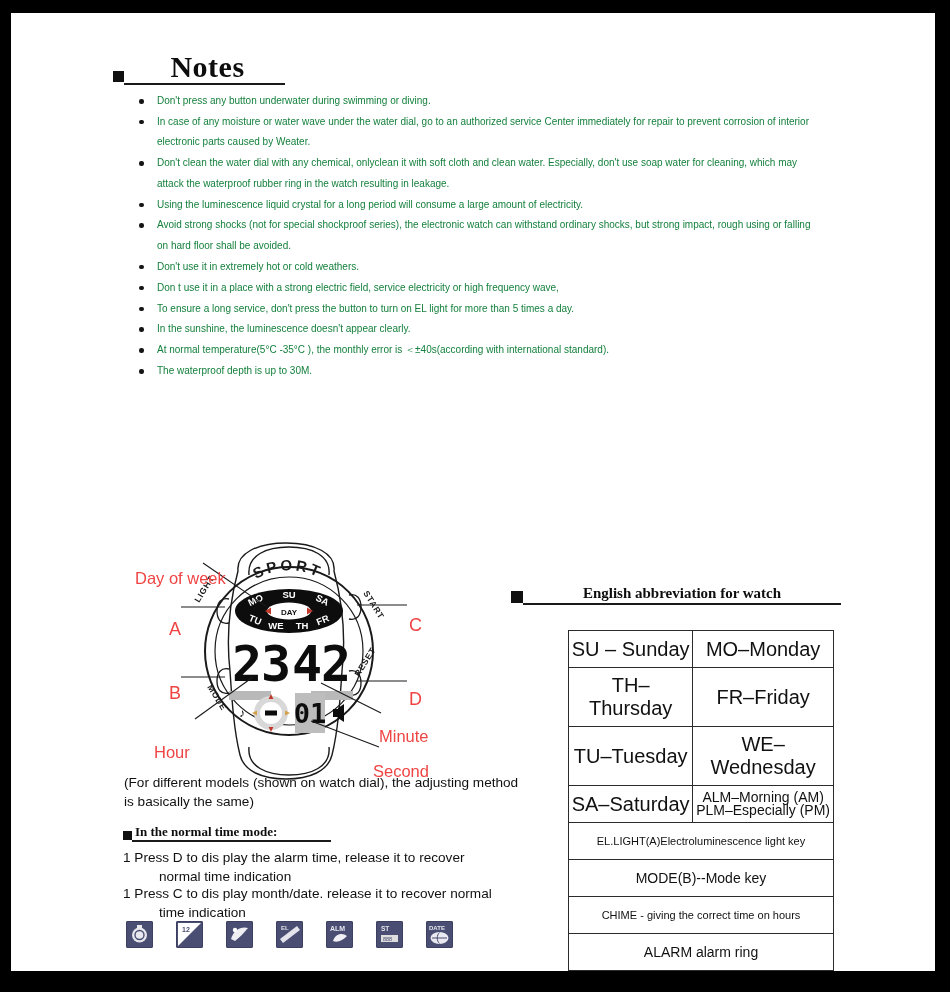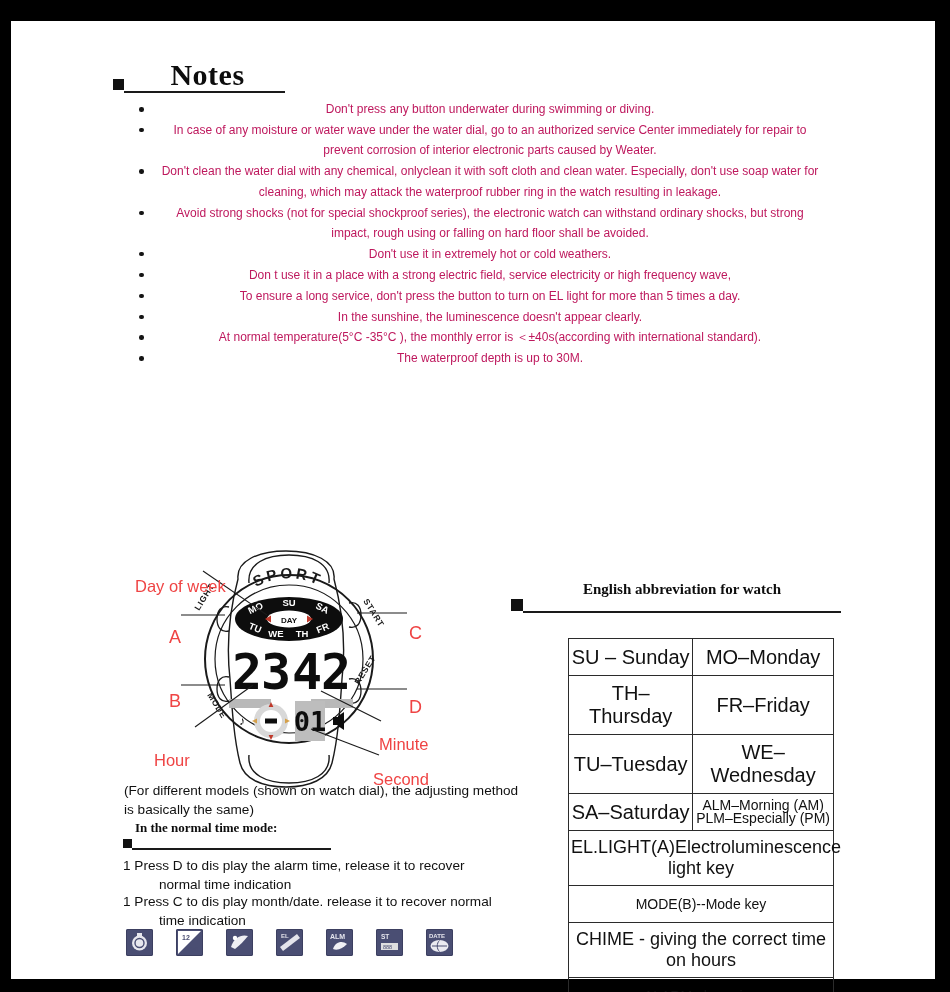--- a/index.html
+++ b/index.html
@@ -18,21 +18,21 @@
     position: absolute;
     left: 0; top: 0;
     width: 950px;
     height: 992px;
     background: #000000;
   }
 
   .page-sheet {
     position: absolute;
     left: 11px;
-    top: 21px;
+    top: 13px;
     width: 924px;
     height: 958px;
     background: #ffffff;
   }
 
   
   .section-head {
     position: absolute;
     display: flex;
     align-items: flex-end;
@@ -51,21 +51,21 @@
     height: 100%;
     display: flex;
     align-items: flex-end;
     justify-content: center;
   }
   .head-text {
     font-family: "Liberation Serif", serif;
     font-weight: bold;
     color: #0d0d0d;
     line-height: 1;
-    padding-bottom: 14px;
+    padding-bottom: 2px;
   }
 
   #notes-heading {
     left: 102px;
     top: 36px;
     width: 172px;
     height: 36px;
   }
   #notes-heading .head-text {
     font-size: 30px;
@@ -108,25 +108,24 @@
     left: 122px;
     top: 78px;
     width: 690px;
     margin: 0;
     padding: 0;
     list-style: none;
   }
   #notes-list li {
     position: relative;
     padding-left: 24px;
-    font-size: 12px;
+    font-size: 10px;
     line-height: 20.4px;
-    color: #be185d;
+    color: #15803d;
     margin-bottom: 0.5px;
-    text-align: center;
   }
   #notes-list li::before {
     content: "";
     position: absolute;
     left: 6px;
     top: 8px;
     width: 4.5px;
     height: 4.5px;
     border-radius: 50%;
     background: #141414;
@@ -219,39 +218,40 @@
     font-size: 20px;
     height: 24px;
   }
   #abbrev-table td.col-left  { width: 45%; }
   #abbrev-table td.small-pair {
     font-size: 14px;
     line-height: 13px;
     padding: 4px 2px;
   }
   #abbrev-table td.wide { font-size: 14px; }
-  #abbrev-table td.wide-sm { font-size: 18px; border-radius: 15px; }
+  #abbrev-table td.wide-sm { font-size: 11px; border-radius: 15px; }
 </style>
 </head>
 <body>
 
 <div class="page-frame">
   <div class="page-sheet">
 
     <div class="section-head" id="notes-heading">
       <span class="head-bullet"></span>
       <span class="head-rule">
         <span class="head-text">Notes</span>
       </span>
     </div>
 
     <ul id="notes-list">
       <li>Don't press any button underwater during swimming or diving.</li>
       <li>In case of any moisture or water wave under the water dial, go to an authorized service Center immediately for repair to prevent corrosion of interior electronic parts caused by Weater.</li>
       <li>Don't clean the water dial with any chemical, onlyclean it with soft cloth and clean water. Especially, don't use soap water for cleaning, which may attack the waterproof rubber ring in the watch resulting in leakage.</li>
+      <li>Using the luminescence liquid crystal for a long period will consume a large amount of electricity.</li>
       <li>Avoid strong shocks (not for special shockproof series), the electronic watch can withstand ordinary shocks, but strong impact, rough using or falling on hard floor shall be avoided.</li>
       <li>Don't use it in extremely hot or cold weathers.</li>
       <li>Don t use it in a place with a strong electric field, service electricity or high frequency wave,</li>
       <li>To ensure a long service, don't press the button to turn on EL light for more than 5 times a day.</li>
       <li>In the sunshine, the luminescence doesn't appear clearly.</li>
       <li>At normal temperature(5°C  -35°C ), the monthly error is ＜±40s(according with international standard).</li>
       <li>The waterproof depth is up to 30M.</li>
     </ul>
 
     <div id="watch-figure">

